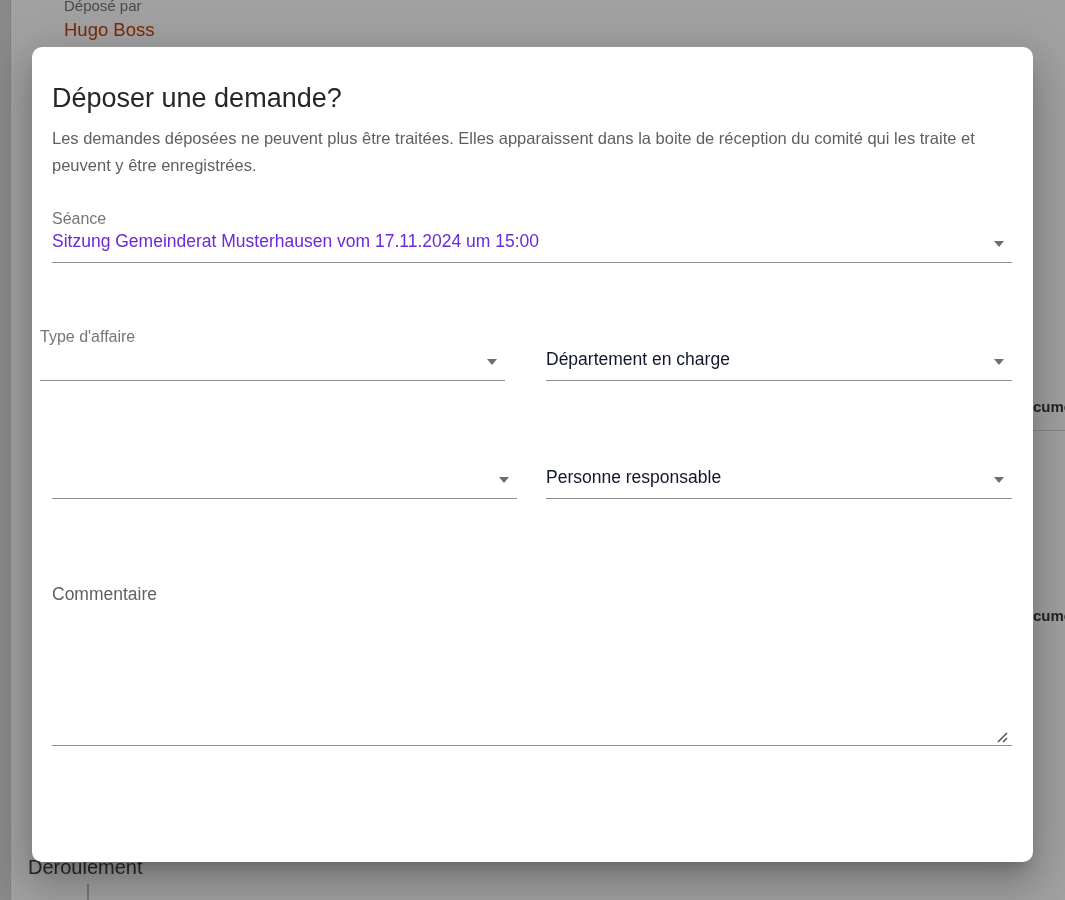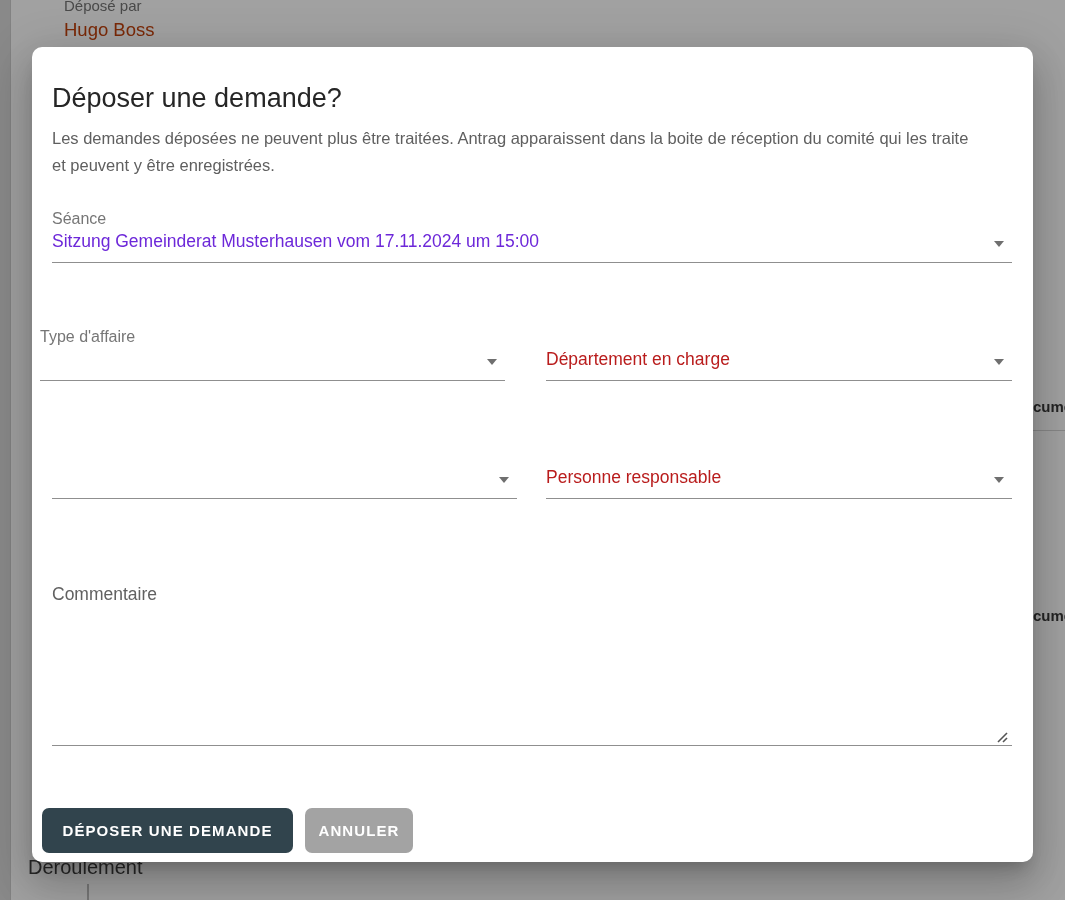--- a/index.html
+++ b/index.html
@@ -71,21 +71,21 @@
   .field { position:absolute; cursor:pointer; }
   .field-label {
     position:absolute; left:0; top:0;
     font-size:16px; color:#767676;
   }
   .field-value {
     position:absolute; left:0; top:21px; right:26px;
     font-size:17.5px; color:#6d28d9;
     white-space:nowrap; overflow:hidden;
   }
-  .field-value.placeholder { color:#b91c1c; }
+  .field-value.placeholder { color:#0f172a; }
   .field-underline {
     position:absolute; left:0; top:52px; width:100%; height:1px;
     background:#8f8f8f;
   }
   .chevron {
     position:absolute; right:8px; top:31px;
     width:0; height:0;
     border-left:5.5px solid transparent;
     border-right:5.5px solid transparent;
     border-top:6px solid #6f6f6f;
@@ -142,21 +142,21 @@
   <div class="bg-bottom-heading">Déroulement</div>
   <div class="bg-timeline-line"></div>
 </div>
 
 <div class="backdrop"></div>
 
 <div class="dialog">
 
   <div class="dialog-title">Déposer une demande?</div>
 
-  <div class="dialog-desc">Les demandes déposées ne peuvent plus être traitées. Antrag apparaissent dans la boite de réception du comité qui les traite et peuvent y être enregistrées.</div>
+  <div class="dialog-desc">Les demandes déposées ne peuvent plus être traitées. Elles apparaissent dans la boite de réception du comité qui les traite et peuvent y être enregistrées.</div>
 
   <div class="field f-seance">
     <div class="field-label">Séance</div>
     <div class="field-value">Sitzung Gemeinderat Musterhausen vom 17.11.2024 um 15:00</div>
     <span class="chevron"></span>
     <div class="field-underline"></div>
   </div>
 
   <div class="field f-type">
     <div class="field-label">Type d'affaire</div>
@@ -183,18 +183,14 @@
 
   <div class="f-commentaire">
     <div class="textarea-placeholder">Commentaire</div>
     <svg class="resize-handle" viewBox="0 0 13 13">
       <line x1="3" y1="12" x2="12" y2="3" stroke="#555" stroke-width="1.6"></line>
       <line x1="8" y1="12" x2="12" y2="8" stroke="#555" stroke-width="1.6"></line>
     </svg>
     <div class="textarea-underline"></div>
   </div>
 
-  <div class="actions">
-    <button class="btn btn-submit" style="background-color: rgb(49, 68, 77);">DÉPOSER UNE DEMANDE</button>
-    <button class="btn btn-cancel" style="background-color: rgb(163, 163, 163);">ANNULER</button>
-  </div>
 
 </div>
 
 </body></html>

